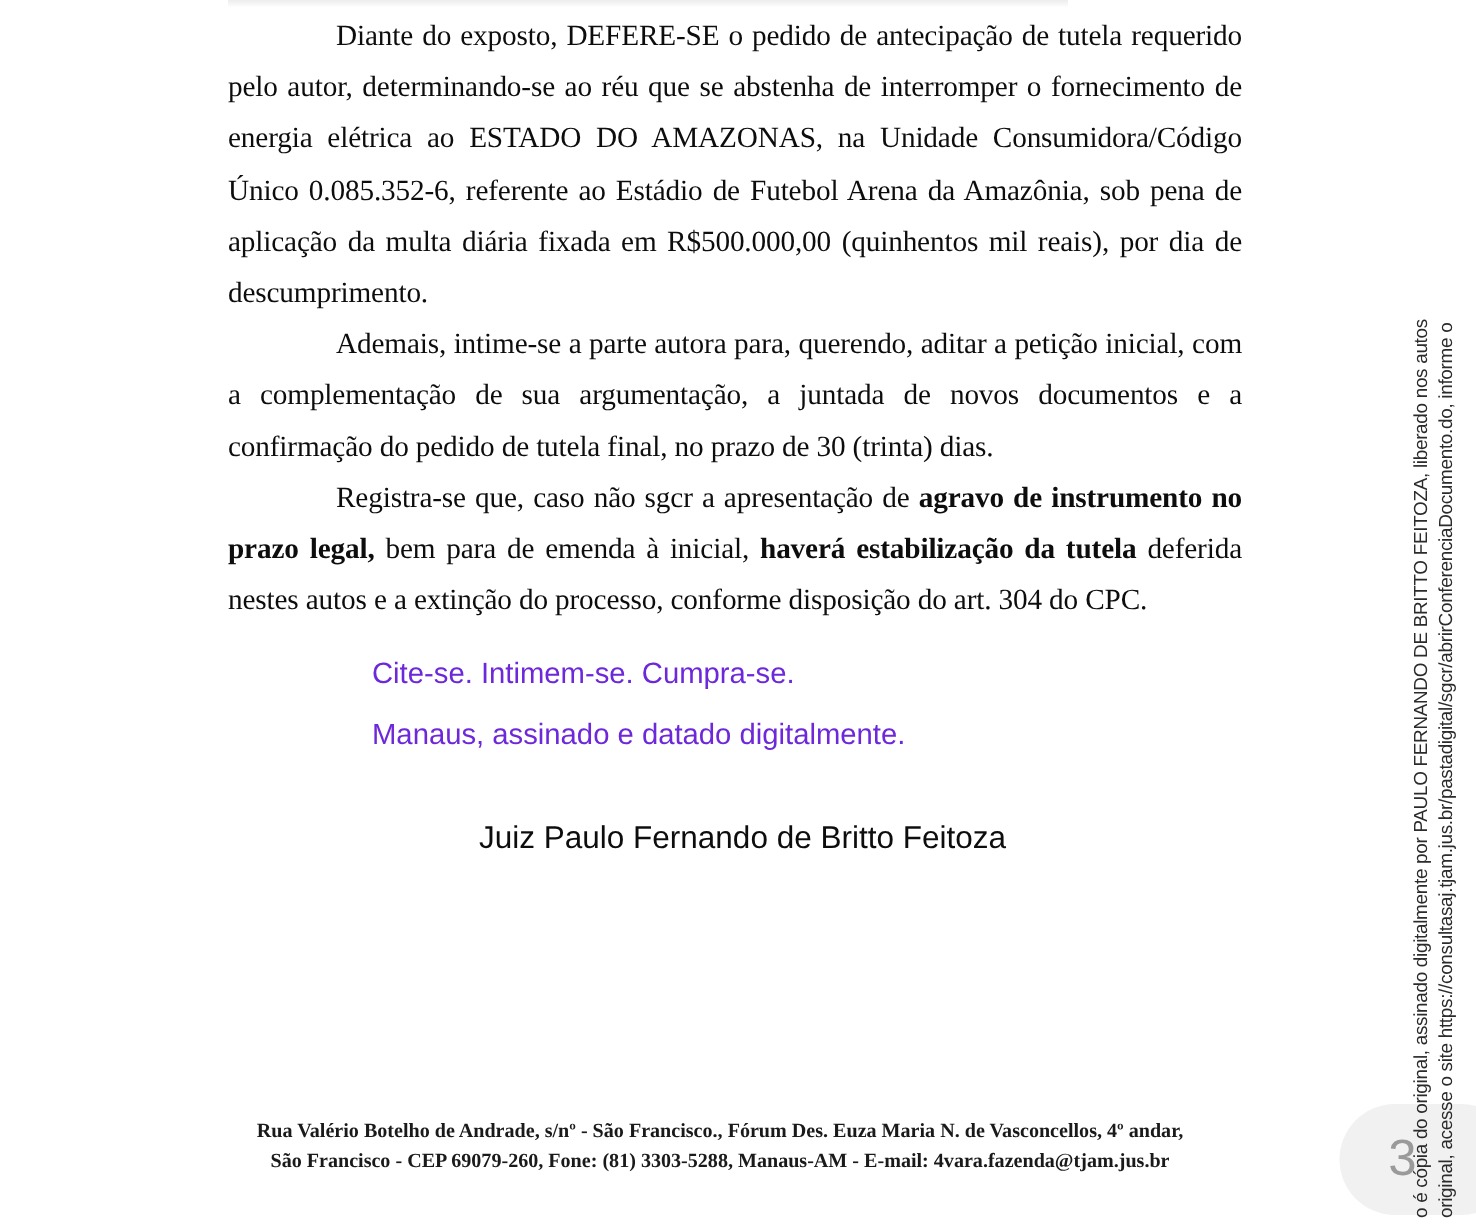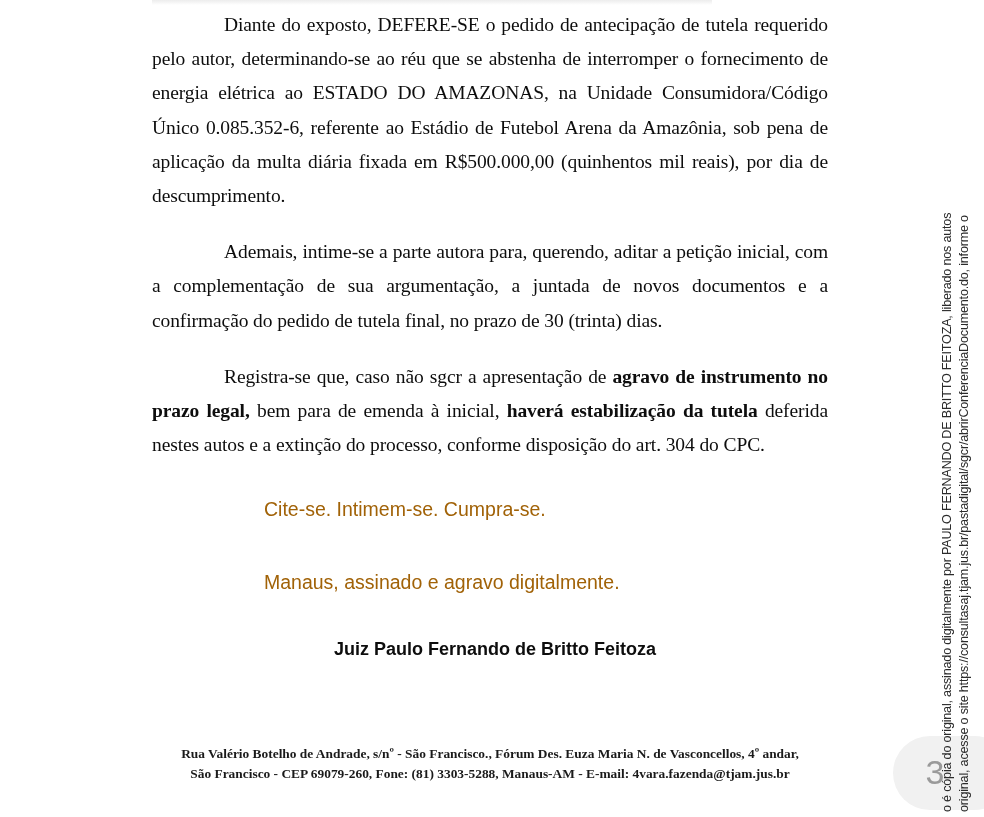--- a/index.html
+++ b/index.html
@@ -38,50 +38,50 @@
     font-size: 19.5px;
     line-height: 34.2px;
     letter-spacing: -0.1px;
     color: #0d0d0d;
     font-family: Liberation Serif, serif;
     -webkit-font-smoothing: antialiased;
   }
   .para .ind { display: inline-block; width: 72px; }
   .para b { font-weight: bold; }
 
-  .para + .para { margin-top: 22px; }
+  .para + .para { margin-top: 0; }
 
   
   .stmt {
-    margin: 16px;
+    margin: 0;
     text-align: left;
     font-size: 19.5px;
     line-height: 34.2px;
-    color: #a16207;
+    color: #6d28d9;
   }
   .stmt .ind { display: inline-block; width: 96px; }
 
   .gap-sm { height: 6px; }
   .gap-md { height: 14px; }
 
   
   .signature {
     margin-top: 40px;
     text-align: center;
-    font-size: 18px;
-    font-weight: bold;
+    font-size: 21px;
+    font-weight: normal;
     color: #0d0d0d;
     letter-spacing: 0px;
     padding-left: 10px;
   }
 
   
   .footer {
     position: absolute;
-    left: 152px;
+    left: 142px;
     top: 744px;
     width: 676px;
     text-align: center;
     font-family: "Liberation Serif", serif;
     font-size: 13.4px;
     line-height: 20px;
     color: #1a1a1a;
     font-weight: 600;
   }
   .footer div { white-space: nowrap; }
@@ -158,21 +158,21 @@
     <p class="para"><span class="ind"></span><span>Ademais, intime-se a parte autora para, querendo, aditar a petição inicial, com a complementação de sua argumentação, a juntada de novos documentos e a confirmação do pedido de tutela final, no prazo de 30 (trinta) dias.</span></p>
 
     <p class="para"><span class="ind"></span><span>Registra-se que, caso não sgcr a apresentação de </span><b>agravo de instrumento no prazo legal,</b><span> bem para de emenda à inicial, </span><b>haverá estabilização da tutela</b><span> deferida nestes autos e a extinção do processo, conforme disposição do art. 304 do CPC.</span></p>
 
     <div class="gap-md"></div>
 
     <p class="stmt"><span class="ind"></span><span>Cite-se. Intimem-se. Cumpra-se.</span></p>
 
     <div class="gap-sm"></div>
 
-    <p class="stmt"><span class="ind"></span><span>Manaus, assinado e agravo digitalmente.</span></p>
+    <p class="stmt"><span class="ind"></span><span>Manaus, assinado e datado digitalmente.</span></p>
 
     <div class="signature">Juiz Paulo Fernando de Britto Feitoza</div>
   </div>
 
   <div class="footer">
     <div>Rua Valério Botelho de Andrade, s/nº - São Francisco., Fórum Des. Euza Maria N. de Vasconcellos, 4º andar,</div>
     <div>São Francisco - CEP 69079-260, Fone: (81) 3303-5288, Manaus-AM - E-mail: 4vara.fazenda@tjam.jus.br</div>
   </div>
 
   <div class="page-pill">

